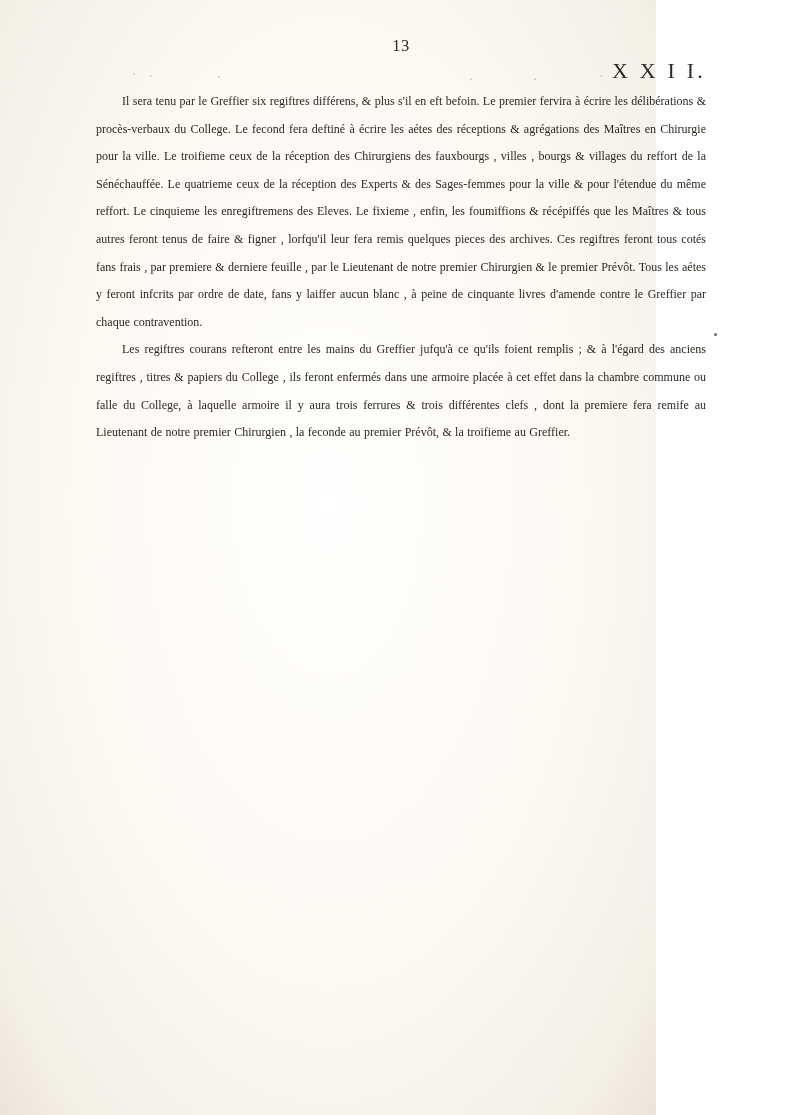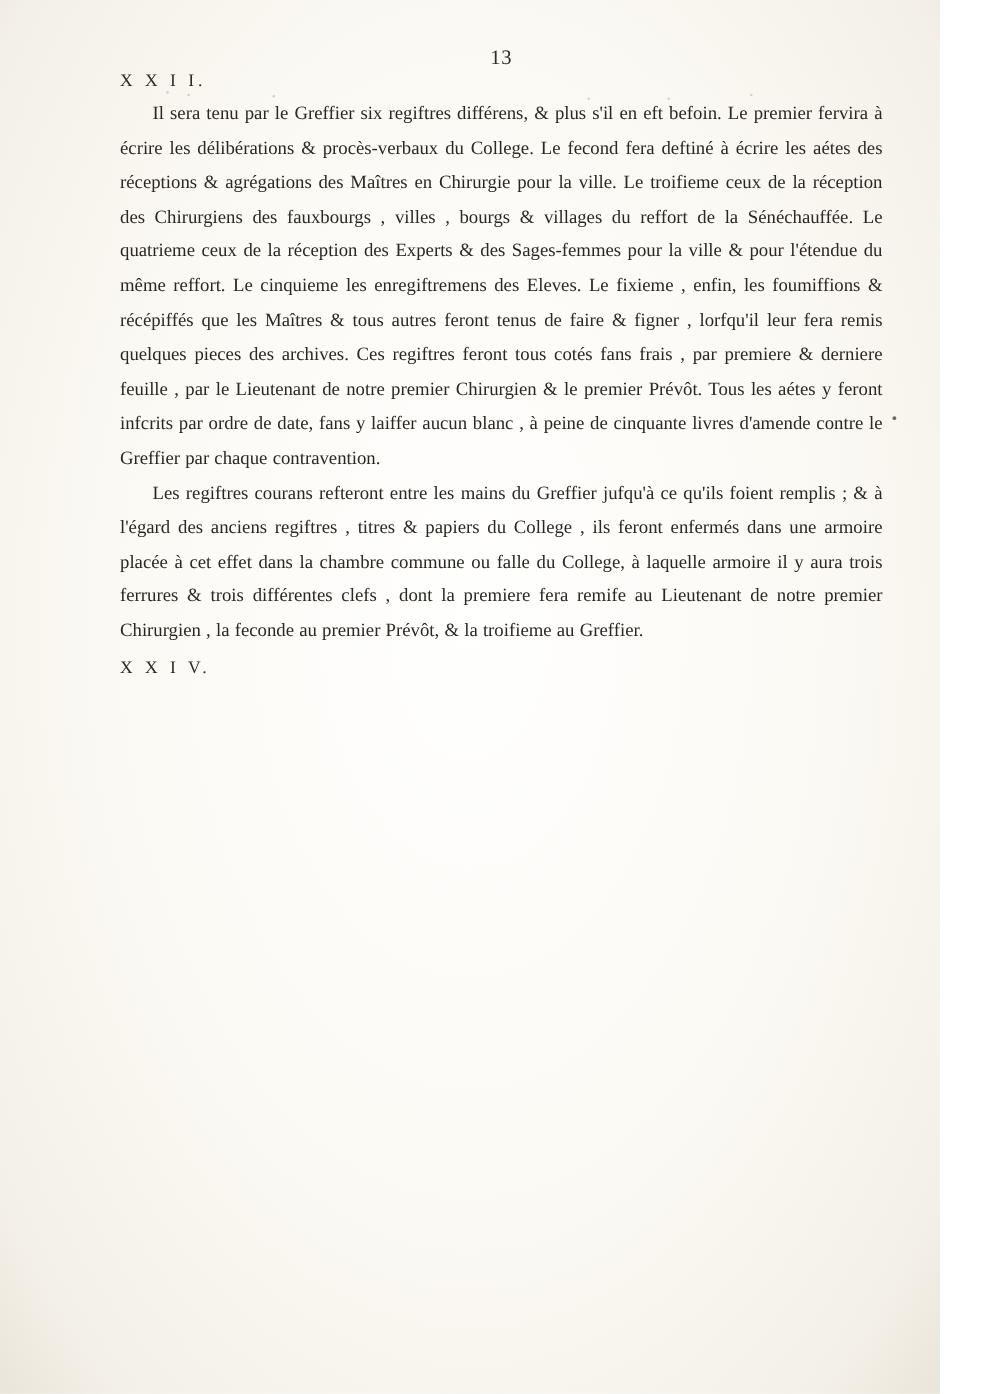--- a/index.html
+++ b/index.html
@@ -11,21 +11,21 @@
     width: 800px;
     height: 1115px;
     font-family: "Liberation Serif", serif;
     color: #2b2722;
     position: relative;
     overflow: hidden;
   }
   .page {
     position: absolute;
     top: 0; left: 0;
-    width: 752px;
+    width: 656px;
     height: 1115px;
     background: #fdfcf8;
   }
   
   .paper-tint {
     position: absolute;
     inset: 0;
     background:
       radial-gradient(ellipse at 50% 45%, rgba(255,255,255,0.9) 0%, rgba(250,247,240,0.55) 55%, rgba(236,230,218,0.55) 88%, rgba(226,219,205,0.7) 100%);
     pointer-events: none;
@@ -37,32 +37,32 @@
     width: 610px;
   }
   .folio {
     text-align: center;
     font-size: 16.5px;
     letter-spacing: 0.5px;
     margin-bottom: 2px;
     color: #302c26;
   }
   .section-head {
-    text-align: left;
-    font-size: 14px;
+    text-align: right;
+    font-size: 22px;
     letter-spacing: 3.2px;
     margin: 7px 0 4px 0;
     color: #2e2a24;
   }
   .section-head.first {
     margin-top: 2px;
   }
   p.para {
     margin: 0;
-    font-size: 15px;
+    font-size: 12px;
     line-height: 27.6px;
     text-align: justify;
     text-align-last: left;
     text-indent: 26px;
     color: #2b2722;
     word-spacing: 0.4px;
   }
   p.para.tight {
     text-indent: 24px;
   }
@@ -97,16 +97,15 @@
 
   <div class="content">
 
     <div class="folio">13</div>
 
     <div class="section-head first">X X I I.</div>
     <p class="para">Il sera tenu par le Greffier six regiftres différens, &amp; plus s'il en eft befoin. Le premier fervira à écrire les délibérations &amp; procès-verbaux du College. Le fecond fera deftiné à écrire les aétes des réceptions &amp; agrégations des Maîtres en Chirurgie pour la ville. Le troifieme ceux de la réception des Chirurgiens des fauxbourgs , villes , bourgs &amp; villages du reffort de la Sénéchauffée. Le quatrieme ceux de la réception des Experts &amp; des Sages-femmes pour la ville &amp; pour l'étendue du même reffort. Le cinquieme les enregiftremens des Eleves. Le fixieme , enfin, les foumiffions &amp; récépiffés que les Maîtres &amp; tous autres feront tenus de faire &amp; figner , lorfqu'il leur fera remis quelques pieces des archives. Ces regiftres feront tous cotés fans frais , par premiere &amp; derniere feuille , par le Lieutenant de notre premier Chirurgien &amp; le premier Prévôt. Tous les aétes y feront infcrits par ordre de date, fans y laiffer aucun blanc , à peine de cinquante livres d'amende contre le Greffier par chaque contravention.</p>
 
     <p class="para">Les regiftres courans refteront entre les mains du Greffier jufqu'à ce qu'ils foient remplis ; &amp; à l'égard des anciens regiftres , titres &amp; papiers du College , ils feront enfermés dans une armoire placée à cet effet dans la chambre commune ou falle du College, à laquelle armoire il y aura trois ferrures &amp; trois différentes clefs , dont la premiere fera remife au Lieutenant de notre premier Chirurgien , la feconde au premier Prévôt, &amp; la troifieme au Greffier.</p>
 
-    <div class="section-head">X X I V.</div>
 
   </div>
 </div>
 
 </body></html>

